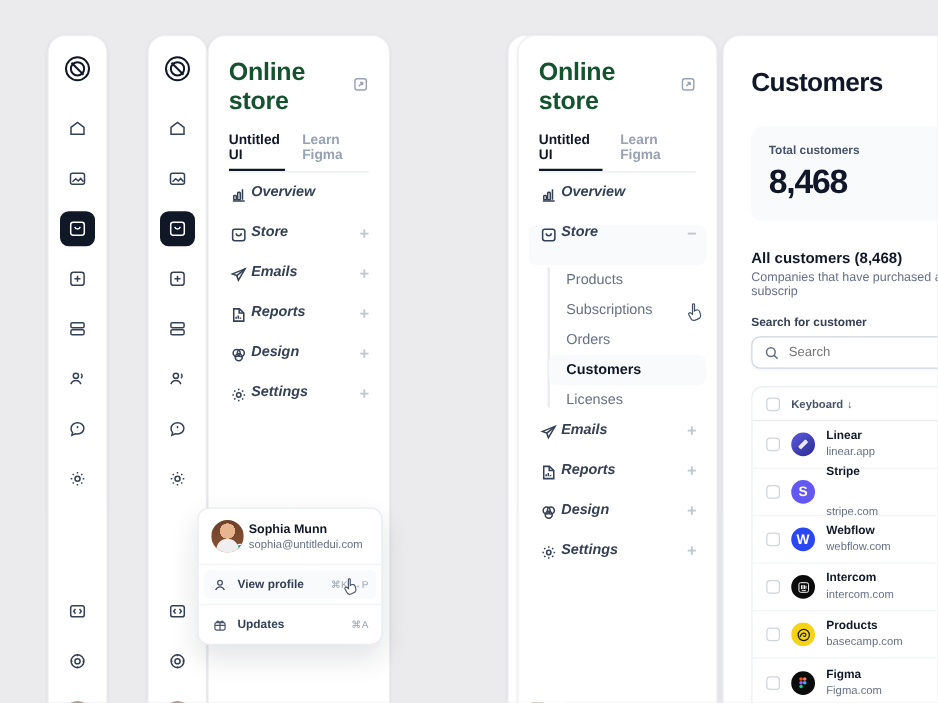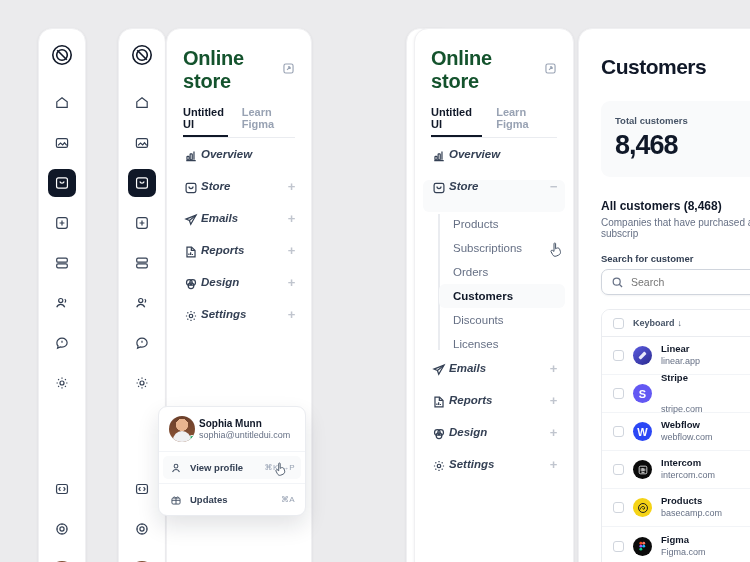--- a/index.html
+++ b/index.html
@@ -525,25 +525,20 @@
             </div>
           </div>
         <div class="sub-row">
           <span class="dot" style="top:10px;"></span>
           <div class="sub-item active">
               <span>Customers</span>
             </div>
         </div>
         <div class="sub-row">
             <div class="sub-item">
-              <span>Discounts</span>
-            </div>
-          </div>
-        <div class="sub-row">
-            <div class="sub-item">
               <span>Licenses</span>
             </div>
           </div>
       </div>
 
       <div class="nav-item" style="margin-top:6px;">
         <span class="ni-ico">
           <svg viewBox="0 0 16 16" width="14" height="14" fill="none" stroke="currentColor" stroke-width="1.4">
               <path d="M13.8 2.4 2.2 7l4 1.6 1.5 4.2z"></path>
               <path d="M6.2 8.6 13.8 2.4"></path>

